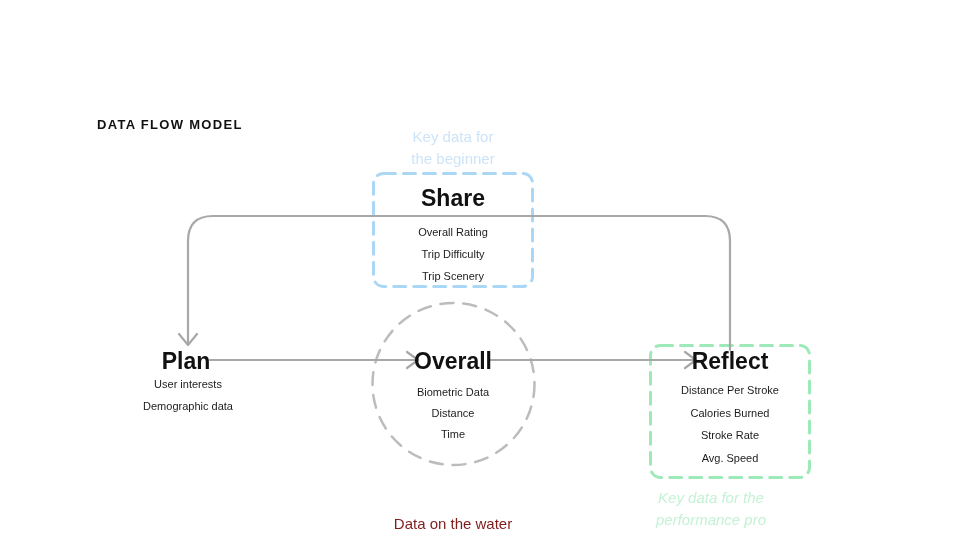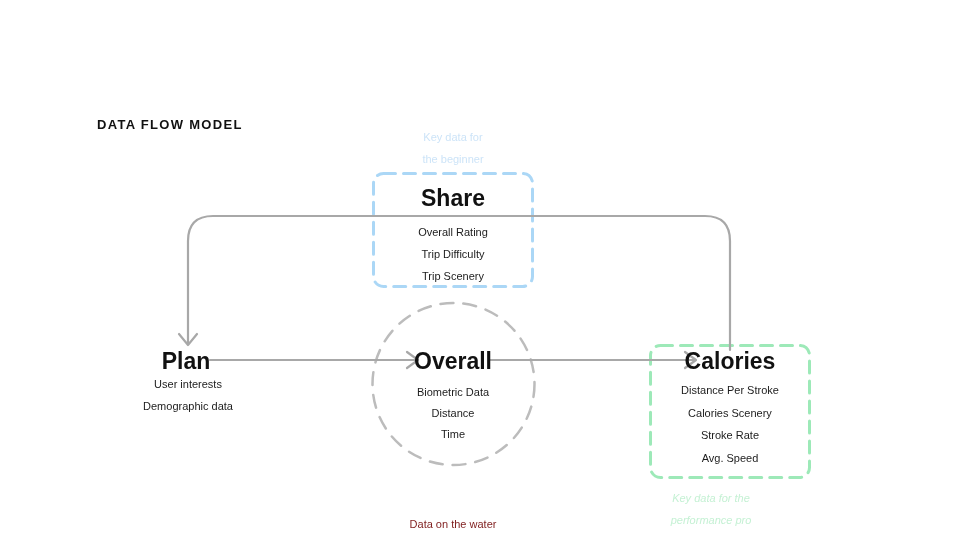--- a/index.html
+++ b/index.html
@@ -27,21 +27,21 @@
   .node-label {
     font-size: 23px; font-weight: 700; color: #111111;
     line-height: 22px;
   }
   .node-items {
     font-size: 11px; font-weight: 400; color: #1c1c1c;
     line-height: 22px;
   }
   .node-items.tight { line-height: 21px; }
   .node-items.reflect-list { line-height: 22.5px; }
-  .caption { font-size: 11px; font-weight: 500; line-height: 22px; }
+  .caption { font-size: 15px; font-weight: 500; line-height: 22px; }
   .caption-blue  { color: #cde4f8; }
   .caption-green { color: #c5f1d4; }
   .caption-gray  { color: #7f1d1d; font-weight: 400; margin-top: 33px; }
 </style>
 </head>
 <body>
 
 <div class="canvas">
 
   <svg class="connector-layer" viewBox="0 0 960 540" fill="none" stroke-linecap="round" stroke-linejoin="round">
@@ -83,24 +83,24 @@
   </div>
 
   <div class="abs ctr node-label" style="left:453px; top:350px;">Overall</div>
   <div class="abs ctr node-items tight" style="left:453px; top:382px;text-align:center;">
     <div>Biometric Data</div>
     <div>Distance</div>
     <div>Time</div>
   </div>
   <div class="abs ctr caption caption-gray" style="left:453px; top:480px;">Data on the water</div>
 
-  <div class="abs ctr node-label" style="left:730px; top:350px;">Calories</div>
+  <div class="abs ctr node-label" style="left:730px; top:350px;">Reflect</div>
   <div class="abs ctr node-items reflect-list" style="left:730px; top:379px;">
     <div>Distance Per Stroke</div>
-    <div>Calories Scenery</div>
+    <div>Calories Burned</div>
     <div>Stroke Rate</div>
     <div>Avg. Speed</div>
   </div>
   <div class="abs ctr caption caption-green" style="left:711px; top:487px;font-style:italic;">
     <div>Key data for the</div>
     <div>performance pro</div>
   </div>
 
 </div>
 

